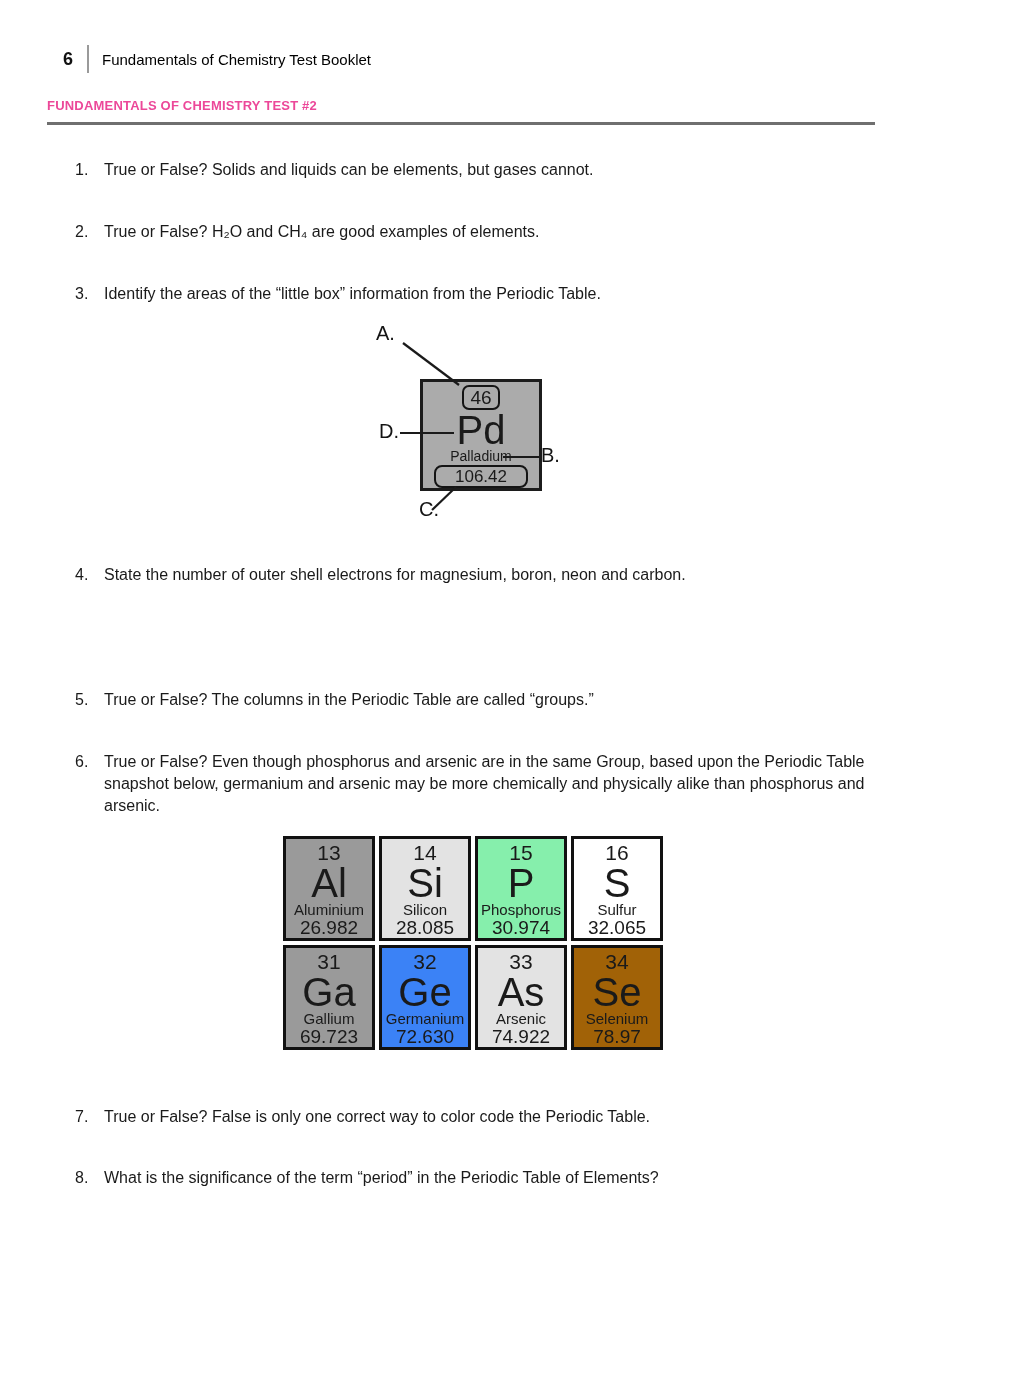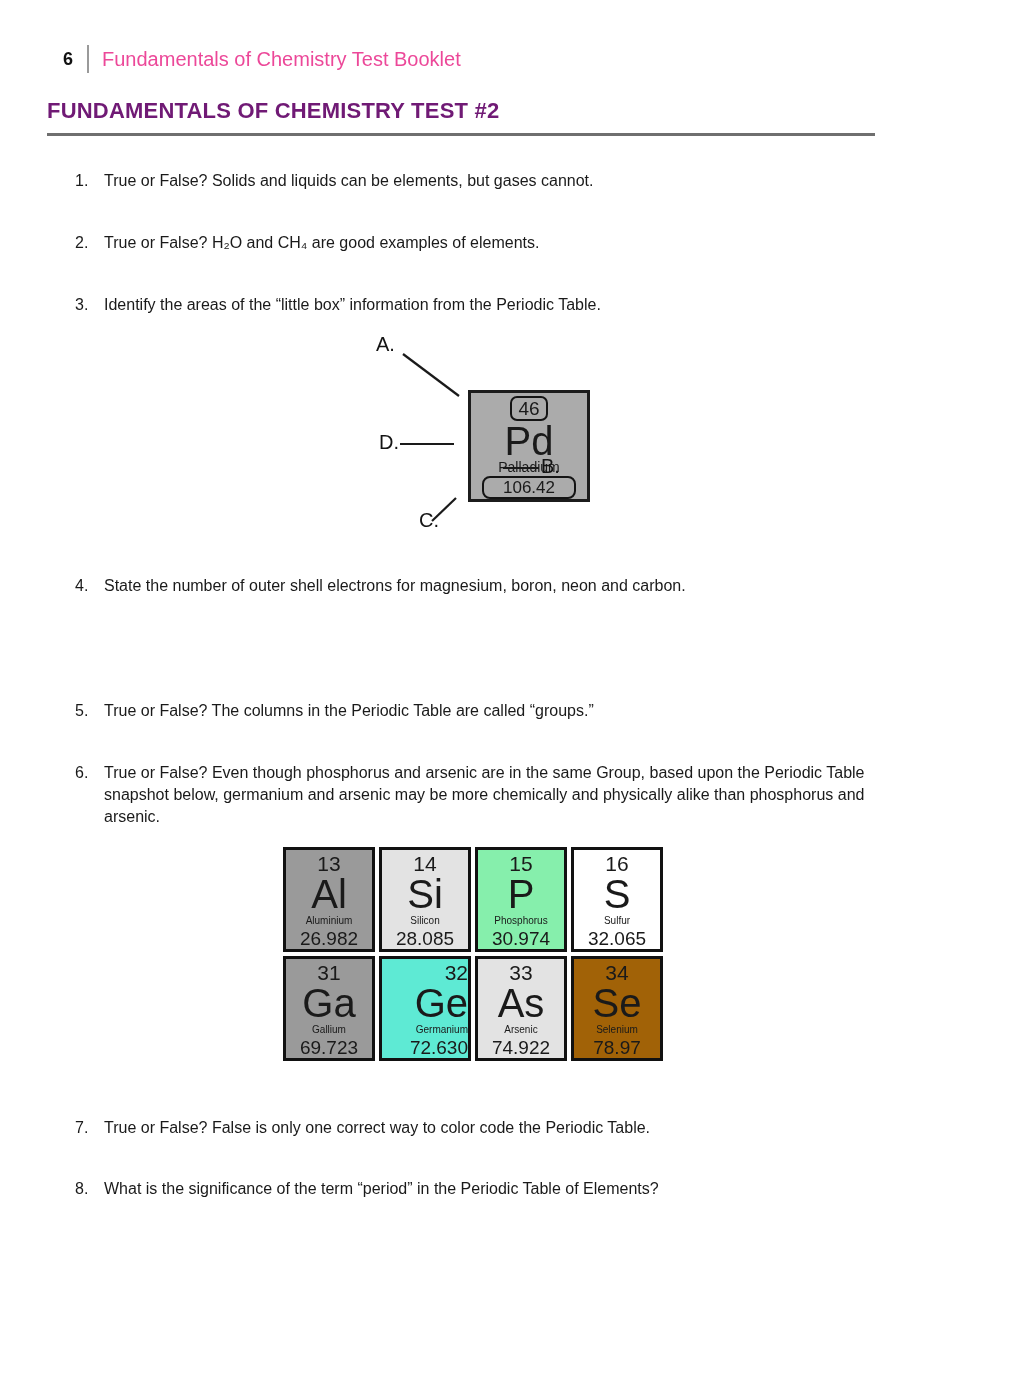--- a/index.html
+++ b/index.html
@@ -13,26 +13,26 @@
   }
 
   
   .page-header {
     margin: 46px 0 0 63px;
     display: flex; align-items: center;
     height: 26px;
   }
   .page-num { font-size: 18px; font-weight: bold; color: #111; }
   .vsep { width: 2px; height: 28px; background: #9a9a9a; margin: 0 13px 0 14px; }
-  .booklet-title { font-size: 20px; color: #ec4899; }
+  .booklet-title { font-size: 15px; color: #000000; }
 
   
   h1.section-title {
     margin: 26px 1px 0 47px;
-    font-size: 22px; font-weight: bold; color: #701a75;
+    font-size: 13px; font-weight: bold; color: #ec4899;
     letter-spacing: 0.2px;
   }
   .title-rule {
     margin: 9px 0 0 47px;
     width: 828px; height: 3px; background: #6f6f6f;
   }
 
   
   .questions { margin: 34px 0 0 75px; }
   .q { display: flex; font-size: 16px; line-height: 22px; }
@@ -67,21 +67,21 @@
 
   .dot-texture {
     background-image: radial-gradient(rgba(0,0,0,0.06) 1px, transparent 1px);
     background-size: 4px 4px;
   }
   .pdbox {
     position: absolute; left: 50px; top: 58px; z-index: 1;
     width: 122px; height: 112px;
     background: #ababab;
     border: 3px solid #1c1c1c;
-    display: flex; flex-direction: column; align-items: center; margin-left: 48px;
+    display: flex; flex-direction: column; align-items: center;
   }
   .pd-atomnum {
     margin-top: 3px;
     font-size: 19px; line-height: 21px;
     border: 2px solid #141414; border-radius: 7px;
     padding: 0 6px;
   }
   .pd-symbol { font-size: 40px; line-height: 38px; margin-top: 1px; }
   .pd-name { font-size: 14px; line-height: 15px; }
   .pd-mass {
@@ -102,21 +102,21 @@
     width: 436px;
   }
   .ecell {
     border: 3px solid #111;
     background: #ffffff;
     display: flex; flex-direction: column; align-items: center;
     text-align: center;
   }
   .e-num { font-size: 21px; line-height: 24px; margin-top: 2px; }
   .e-sym { font-size: 40px; line-height: 37px; }
-  .e-name { font-size: 10px; line-height: 16px; }
+  .e-name { font-size: 15px; line-height: 16px; }
   .e-mass { font-size: 19px; line-height: 20px; }
 </style>
 </head>
 <body>
 
 <header class="page-header">
   <span class="page-num">6</span>
   <span class="vsep"></span>
   <span class="booklet-title">Fundamentals of Chemistry Test Booklet</span>
 </header>
@@ -199,21 +199,21 @@
       <span class="e-sym">S</span>
       <span class="e-name">Sulfur</span>
       <span class="e-mass">32.065</span>
     </div>
     <div class="ecell" style="background-color: rgb(154, 154, 154);">
       <span class="e-num">31</span>
       <span class="e-sym">Ga</span>
       <span class="e-name">Gallium</span>
       <span class="e-mass">69.723</span>
     </div>
-    <div class="ecell dot-texture" style="background-color: #5eead4; align-items: flex-end;">
+    <div class="ecell dot-texture" style="background-color: #3b82f6;">
       <span class="e-num">32</span>
       <span class="e-sym">Ge</span>
       <span class="e-name">Germanium</span>
       <span class="e-mass">72.630</span>
     </div>
     <div class="ecell dot-texture" style="background-color: rgb(227, 227, 227);">
       <span class="e-num">33</span>
       <span class="e-sym">As</span>
       <span class="e-name">Arsenic</span>
       <span class="e-mass">74.922</span>

